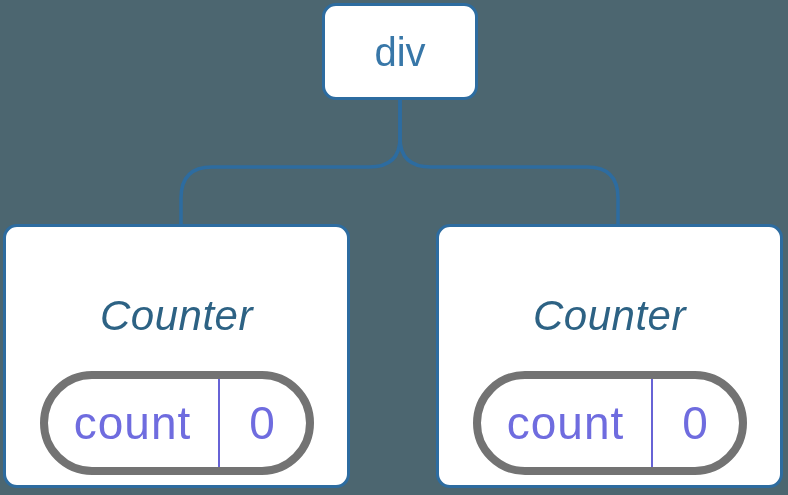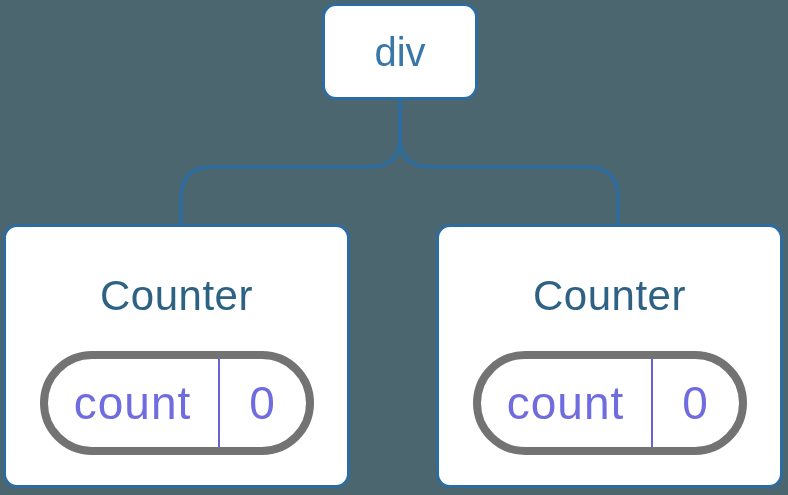--- a/index.html
+++ b/index.html
@@ -46,25 +46,26 @@
   .counter-card {
     top: 224px;
     width: 347px; height: 264px;
     display: flex;
     flex-direction: column;
     align-items: center;
   }
   .counter-card.left  { left: 3px; }
   .counter-card.right { left: 436px; }
   .card-title {
-    margin-top: 48px;
+    margin-top: 68px;
     color: #2d6284;
     font-size: 42px;
     line-height: 1;
     letter-spacing: 0.5px;
+    font-style: italic;
   }
   .state-pill {
     margin-top: 34px;
     width: 274px; height: 104px;
     box-sizing: border-box;
     border: 8px solid #737373;
     border-radius: 60px;
     background: #ffffff;
     display: flex;
     overflow: hidden;

